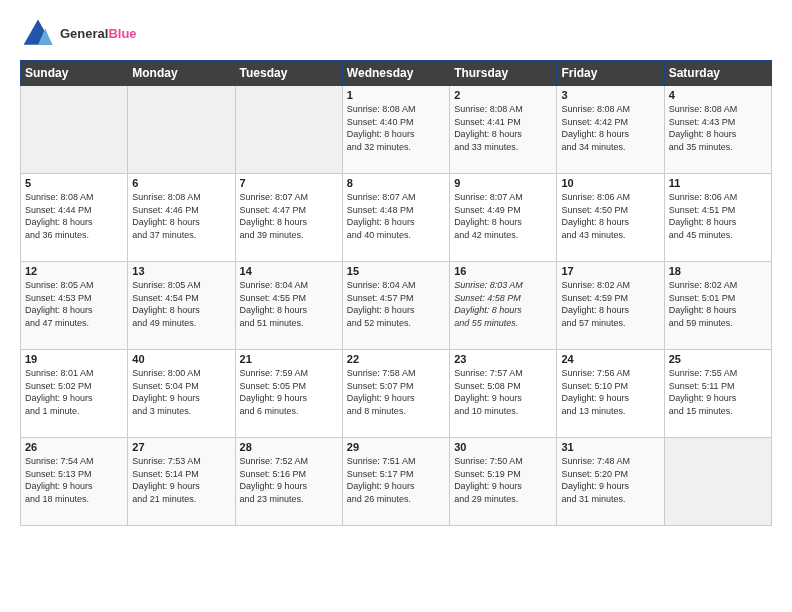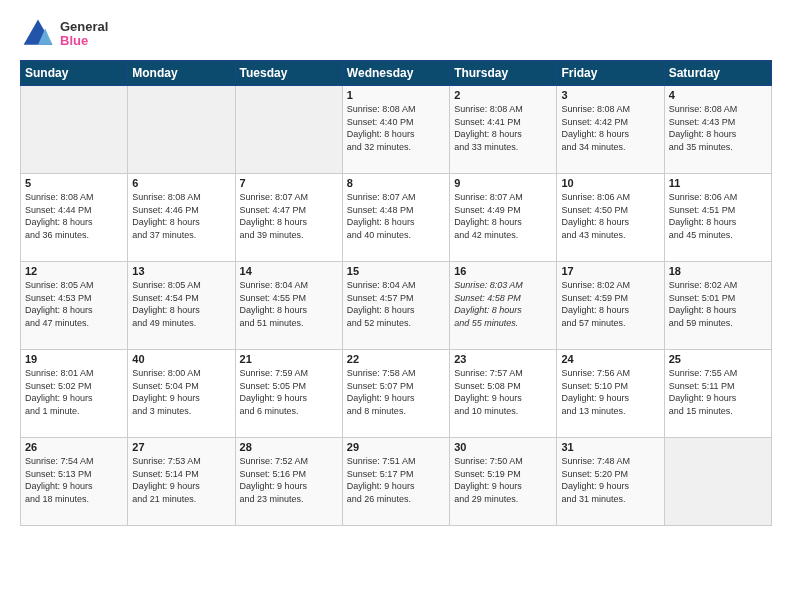--- a/index.html
+++ b/index.html
@@ -22,21 +22,21 @@
       justify-content: space-between;
       margin-bottom: 8px;
     }
     .logo {
       display: flex;
       align-items: center;
       gap: 4px;
     }
     .logo-text {
       display: flex;
-      flex-direction: column;
+      flex-direction: row;
       font-size: 13px;
       font-weight: bold;
       line-height: 1.1;
     }
     .logo-general { color: #333; }
     .logo-blue { color: #ec4899; }
     .logo-icon {
       width: 36px;
       height: 36px;
     }
@@ -52,21 +52,21 @@
     .calendar-subtitle {
       font-size: 13px;
       color: #444;
     }
     .calendar {
       width: 100%;
       border-collapse: collapse;
       table-layout: fixed;
     }
     .calendar thead th {
-      background: #0c4a6e;
+      background: #404040;
       color: #fff;
       font-size: 12px;
       font-weight: bold;
       padding: 5px 4px;
       text-align: left;
       border: 1px solid #1a4488;
     }
     .calendar tbody td {
       border: 1px solid #ccc;
       vertical-align: top;

